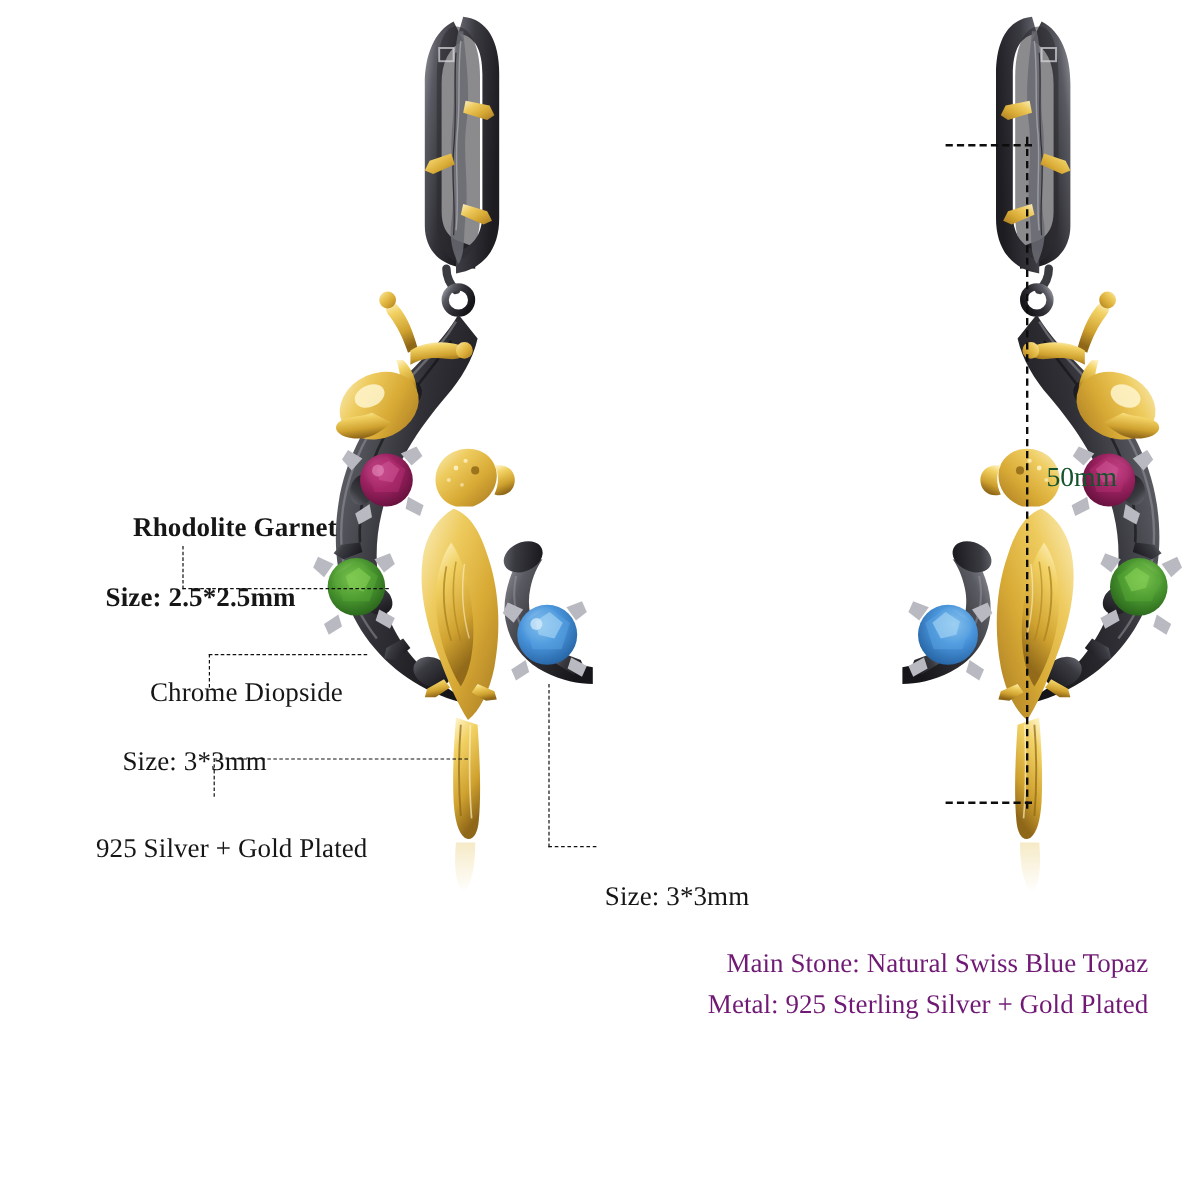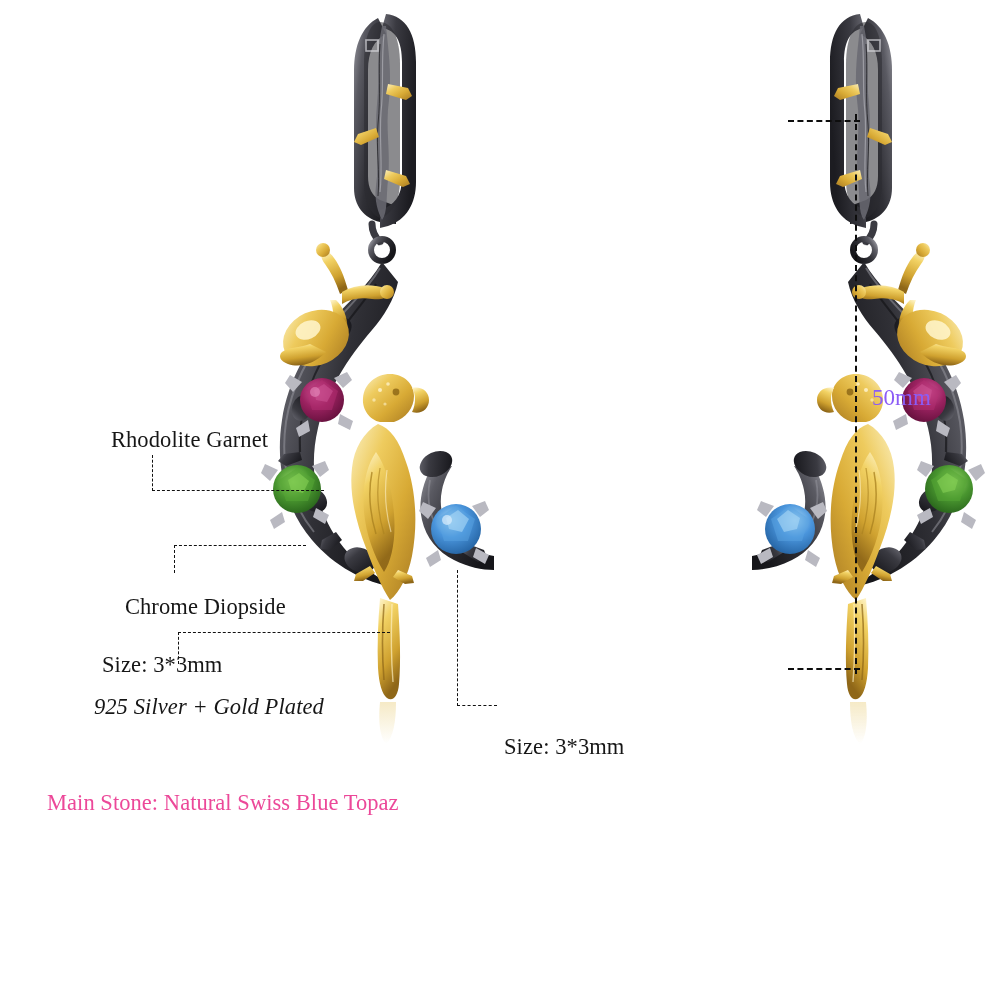--- a/index.html
+++ b/index.html
@@ -5,23 +5,23 @@
   html,body{margin:0;padding:0;}
   body{
     width:1000px;height:1000px;background:#ffffff;overflow:hidden;position:relative;
     font-family:"Liberation Serif","DejaVu Serif",serif;color:#1a1a1a;
   }
   .stage{position:absolute;inset:0;}
 
   
   .callout{position:absolute;font-size:22.5px;line-height:29px;color:#161616;white-space:pre;letter-spacing:.1px;}
   .callout .l2{display:block;}
-  .dimlabel{position:absolute;font-size:23px;color:#8b5cf6;}
+  .dimlabel{position:absolute;font-size:23px;color:#14532d;}
   .specs{position:absolute;left:47px;top:786px;width:910px;}
-  .specs div{font-size:22.5px;line-height:33.6px;color:#ec4899;white-space:pre;letter-spacing:.05px;}
+  .specs div{font-size:22.5px;line-height:33.6px;color:#701a75;white-space:pre;letter-spacing:.05px;text-align:right;}
 
   
   .ldr-h{position:absolute;height:0;border-top:1.7px dashed #111;}
   .ldr-v{position:absolute;width:0;border-left:1.7px dashed #111;}
   .dim-v{position:absolute;width:0;border-left:2px dashed #0d0d0d;}
   .dim-t{position:absolute;height:0;border-top:2px dashed #0d0d0d;}
 
   
   .earring{position:absolute;top:0;width:500px;height:760px;}
   .mirror{transform:scaleX(-1);transform-origin:center;}
@@ -346,34 +346,36 @@
   <div class="ldr-h" style="left:178px;top:632px;width:212px;"></div>
 
   <div class="ldr-v" style="left:457px;top:570px;height:136px;"></div>
   <div class="ldr-h" style="left:457px;top:705px;width:40px;"></div>
 
   <div class="dim-t" style="left:788px;top:120px;width:72px;"></div>
   <div class="dim-t" style="left:788px;top:668px;width:72px;"></div>
   <div class="dim-v" style="left:855px;top:114px;height:560px;"></div>
   <div class="dimlabel" style="left:872px;top:385px;">50mm</div>
 
-  <div class="callout" style="left:88px;top:396px;">
+  <div class="callout" style="left:88px;top:396px;font-weight:bold;">
     <span>Rhodolite Garnet</span>
-  </div>
-
-  <div class="callout" style="left:102px;top:563px;">
+    <span class="l2">Size: 2.5*2.5mm</span>
+  </div>
+
+  <div class="callout" style="left:102px;top:533px;">
     <span>Chrome Diopside</span>
     <span class="l2">Size: 3*3mm</span>
   </div>
 
-  <div class="callout" style="left:71px;top:663px;font-style:italic;">
+  <div class="callout" style="left:57px;top:663px;">
     <span>925 Silver + Gold Plated</span>
   </div>
 
   <div class="callout" style="left:504px;top:674px;">
     <span class="l2">Size: 3*3mm</span>
   </div>
 
   <div class="specs">
     <div>Main Stone: Natural Swiss Blue Topaz</div>
+    <div>Metal: 925 Sterling Silver + Gold Plated</div>
   </div>
 
 </div>
 
 </body></html>

